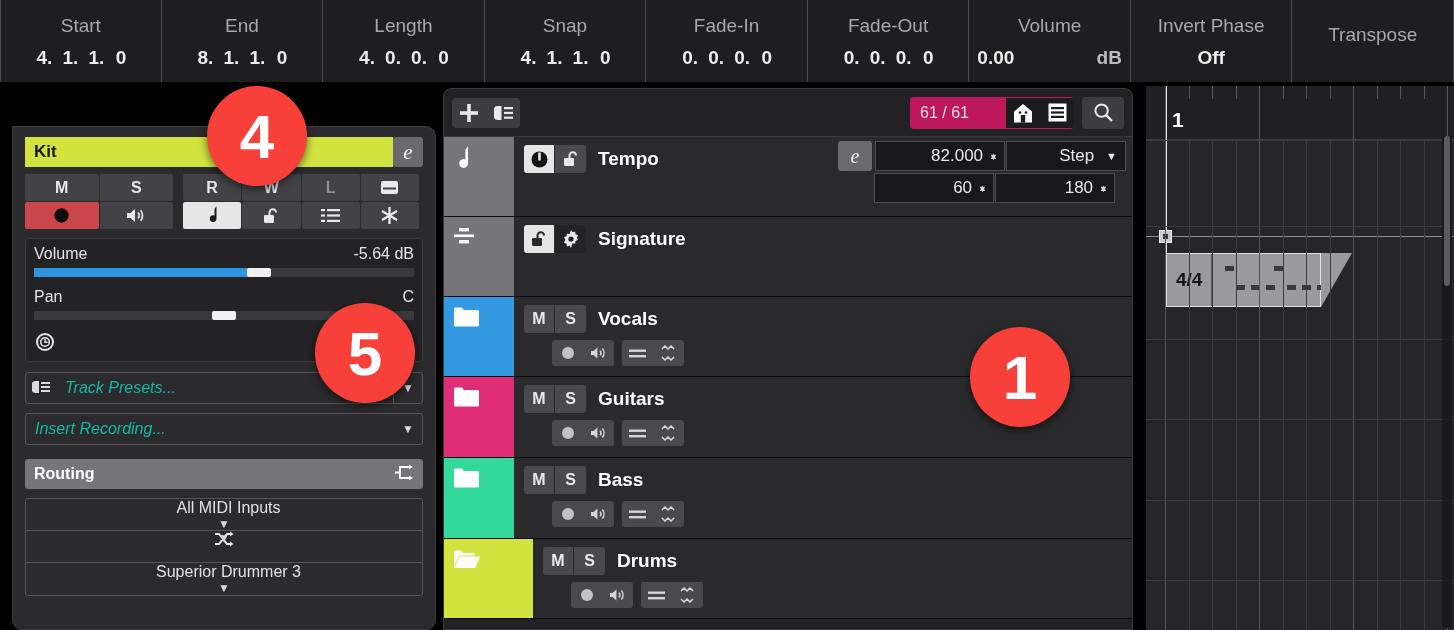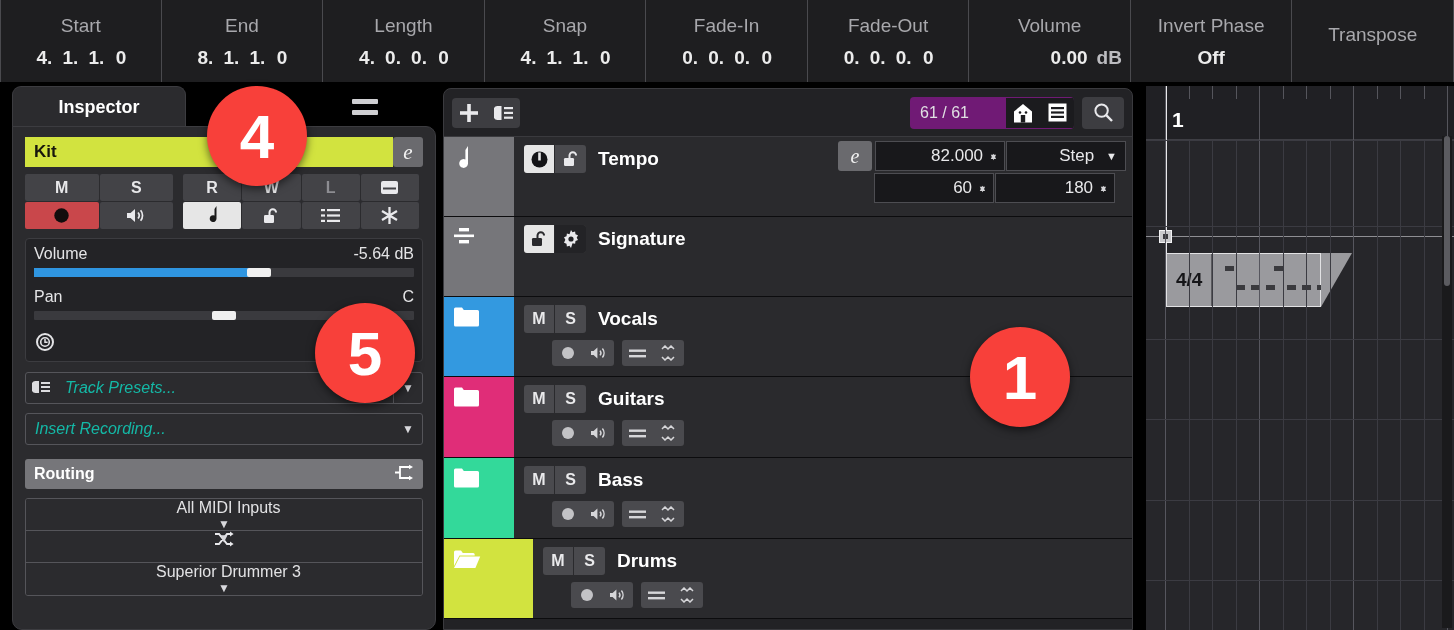--- a/index.html
+++ b/index.html
@@ -32,21 +32,21 @@
     line-height: 1; margin-bottom: 13px; white-space: nowrap;
   }
   .info-value {
     color: #ececec; font-size: 19px; font-weight: bold;
     line-height: 1; white-space: nowrap;
     display: flex; gap: 9px;
   }
   .info-value .seg { display: inline-block; text-align: right; }
   .info-value .seg.w3 { min-width: 17px; }
   .info-value .seg.w4 { min-width: 13px; }
-  .vol-row { display: flex; justify-content: flex-end; width: 100%; }
+  .vol-row { display: flex; justify-content: space-between; width: 100%; }
   .vol-row .unit { color: #bcbcc0; font-weight: bold; }
 
   
   .inspector-wrap {
     position: absolute; left: 6px; top: 86px;
     width: 432px; height: 544px;
   }
   .insp-tabrow { position: relative; height: 42px; }
   .insp-tab {
     position: absolute; left: 6px; top: 0;
@@ -145,21 +145,21 @@
     padding: 0 8px; border-bottom: 1px solid #3a3a3e;
   }
   .tb-group { display: flex; background: #3d3d41; border-radius: 4px; overflow: hidden; }
   .tb-btn {
     width: 34px; height: 30px; display: flex; align-items: center; justify-content: center;
     color: #e9e9ec;
   }
   .tb-btn.on { background: #1b1b1e; }
   .tb-spacer { flex: 1; }
   .counter-group {
-    display: flex; align-items: center; background: #701a75;
+    display: flex; align-items: center; background: #be185d;
     border-radius: 4px; overflow: hidden; height: 32px; margin-right: 8px;
   }
   .counter-text { padding: 0 14px 0 10px; color: #e0e0e3; font-size: 16px; min-width: 96px; }
   .search-btn {
     width: 42px; height: 32px; background: #3d3d41; border-radius: 4px;
     display: flex; align-items: center; justify-content: center; color: #e9e9ec;
   }
 
   .trk {
     display: flex; position: relative;
@@ -329,29 +329,20 @@
       </div>
       <div class="info-field" style="width: 172px;">
         <div class="info-label">Transpose</div>
         <div class="info-value">
           <span></span>
         </div>
       </div>
     </div>
 
   <div class="inspector-wrap">
-    <div class="insp-tabrow">
-      <div class="insp-tab">
-        <span>Inspector</span>
-      </div>
-      <div class="insp-hamburger">
-          <i></i>
-          <i></i>
-        </div>
-    </div>
 
     <div class="insp-body">
 
       <div class="name-row">
         <div class="track-name-field">
           <span>Kit</span>
         </div>
         <div class="e-btn">
           <span>e</span>
         </div>

